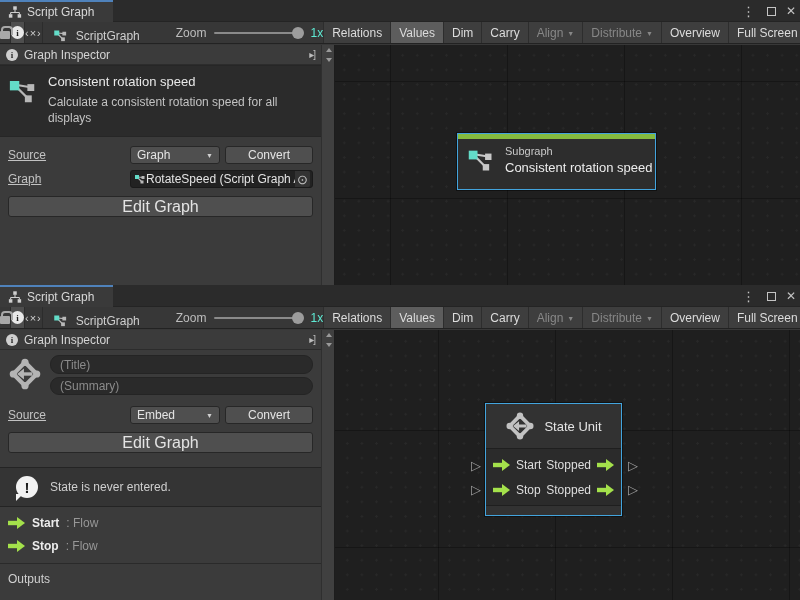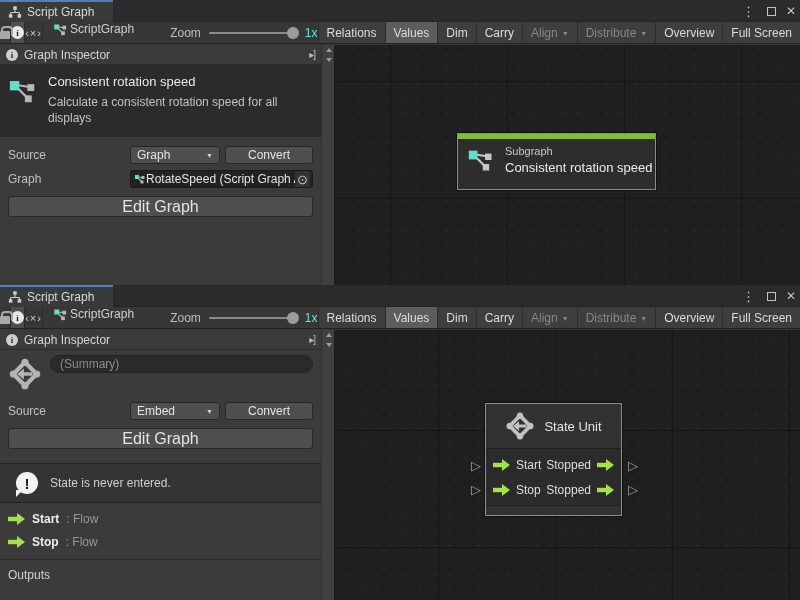--- a/index.html
+++ b/index.html
@@ -31,21 +31,21 @@
   }
   .tb-btn { display:flex; align-items:center; justify-content:center; color:#cfcfcf; }
   .tb-lock { width:27px; border-right:1px solid #2c2c2c; }
   .tb-info { width:27px; background:#4e4e4e; border-right:1px solid #2c2c2c; }
   .tb-code { width:66px; color:#cfcfcf; font-size:11px; letter-spacing:1px; border-right:1px solid #2c2c2c; }
   .lock-glyph { position:relative; width:10px; height:8px; background:#a8a8a8; border-radius:1px; margin-top:5px; }
   .lock-glyph::before { content:""; position:absolute; left:1px; top:-5px; width:8px; height:7px;
      border:2px solid #a8a8a8; border-bottom:none; border-radius:4px 4px 0 0; }
   .info-circle { width:13px; height:13px; border-radius:50%; background:#e8e8e8; color:#222;
      font-size:9px; font-weight:bold; display:flex; align-items:center; justify-content:center; font-family:"Liberation Serif",serif; }
-  .breadcrumb { display:flex; align-items:flex-start; gap:2px; padding:0 10px 0 10px; color:#cfcfcf; }
+  .breadcrumb { display:flex; align-items:flex-end; gap:8px; padding:0 10px 0 10px; color:#cfcfcf; }
   .zoom-ctrl { display:flex; align-items:center; gap:8px; padding-left:26px; color:#bdbdbd; }
   .zoom-track { position:relative; width:88px; height:2px; background:#8a8a8a; border-radius:1px; }
   .zoom-knob { position:absolute; right:-2px; top:-5px; width:12px; height:12px; border-radius:50%; background:#9c9c9c; }
   .zoom-val { color:#5eead4; }
   .tb-right { margin-left:auto; display:flex; align-items:stretch; }
   .tb-tbtn {
     display:flex; align-items:center; padding:0 8px; gap:4px;
     background:#3e3e3e; border-left:1px solid #2d2d2d; color:#dcdcdc; white-space:nowrap;
   }
   .tb-tbtn.active { background:#5d5d5d; }
@@ -68,21 +68,21 @@
      display:flex; align-items:center; justify-content:center; font-family:"Liberation Serif",serif; flex:0 0 auto; }
   .dock-ico { margin-left:auto; color:#bdbdbd; font-size:10px; letter-spacing:-1px; }
 
   .infobox { background:#2b2b2b; border-top:1px solid #262626; border-bottom:1px solid #262626;
      padding:8px 10px 10px 8px; display:flex; gap:10px; }
   .infobox-texts { flex:1; }
   .infobox-title { color:#e8e8e8; font-size:13px; margin-bottom:5px; }
   .infobox-desc { color:#c2c2c2; font-size:12px; line-height:16px; }
 
   .row { display:flex; align-items:center; padding:0 8px; margin-top:6px; }
-  .row-label { width:122px; color:#c2c2c2; flex:0 0 auto; }
+  .row-label { width:122px; color:#c2c2c2; flex:0 0 auto;text-decoration:underline; }
   .dropdown { width:90px; height:18px; background:#4f4f4f; border:1px solid #272727; border-radius:3px;
      display:flex; align-items:center; padding:0 6px; color:#e4e4e4; }
   .dropdown .caret { margin-left:auto; color:#cfcfcf; }
   .btn { height:18px; background:#4f4f4f; border:1px solid #272727; border-radius:3px;
      display:flex; align-items:center; justify-content:center; color:#e4e4e4; }
   .convert-btn { flex:1; margin-left:5px; }
   .objfield { flex:1; height:18px; background:#222; border:1px solid #1a1a1a; border-radius:3px;
      display:flex; align-items:center; padding:0 2px 0 3px; color:#e4e4e4; overflow:hidden; white-space:nowrap; }
   .objfield-text { overflow:hidden; white-space:nowrap; flex:1; }
   .picker { color:#c4c4c4; font-size:13px; line-height:1; background:#333; align-self:stretch;
@@ -382,20 +382,21 @@
             <svg width="34" height="34" viewBox="0 0 32 32" style="flex:0 0 auto; margin-top:2px;">
               <path d="M16 5 L27 16 L16 27 L5 16 Z" fill="none" stroke="#b4b4b4" stroke-width="4" stroke-linejoin="round"></path>
               <circle cx="16" cy="5" r="3.4" fill="#b4b4b4"></circle>
               <circle cx="27" cy="16" r="3.4" fill="#b4b4b4"></circle>
               <circle cx="16" cy="27" r="3.4" fill="#b4b4b4"></circle>
               <circle cx="5" cy="16" r="3.4" fill="#b4b4b4"></circle>
               <rect x="14" y="14.4" width="9" height="3.2" fill="#b4b4b4"></rect>
               <path d="M15 10.8 L15 21.2 L8.6 16 Z" fill="#b4b4b4"></path>
             </svg>
             <div class="fieldcol">
+              <input class="tfield" readonly="" placeholder="(Title)" style="">
               <input class="tfield" style="height: 18px;" readonly="" placeholder="(Summary)">
             </div>
           </div>
 
           <div class="row" style="margin-top:11px;">
             <span class="row-label">Source</span>
             <div class="dropdown">
               <span>Embed</span>
               <span class="caret">▼</span>
             </div>

